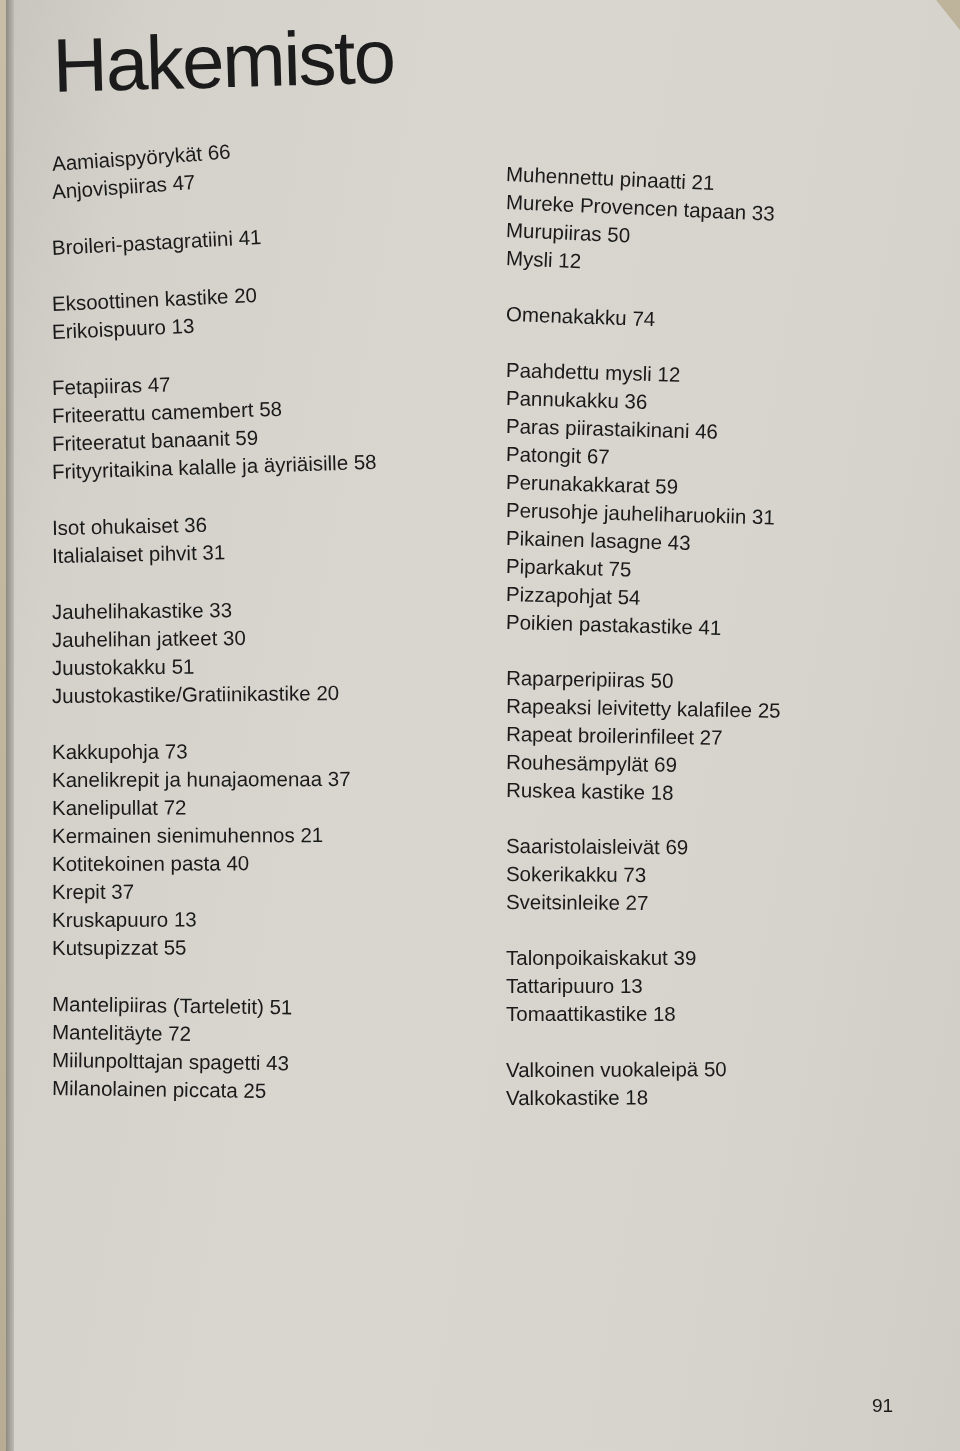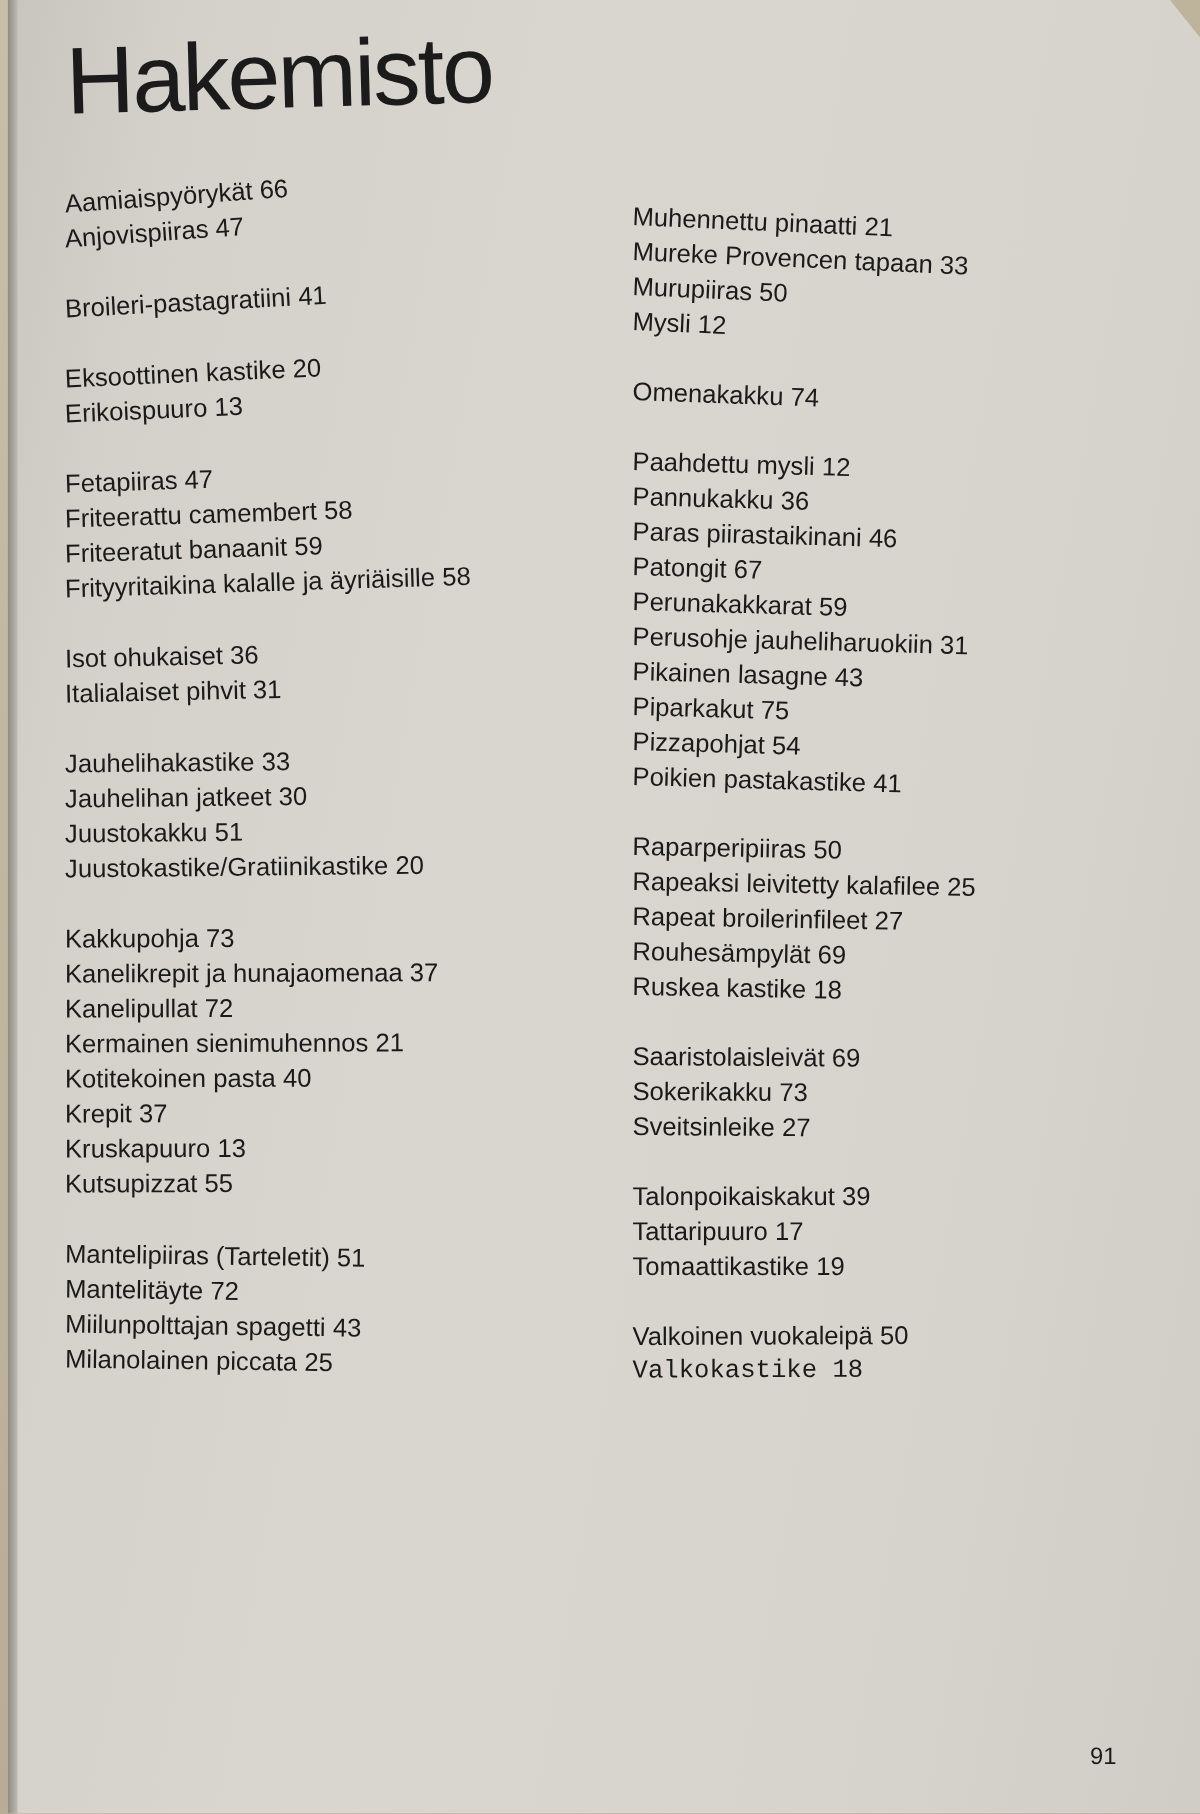--- a/index.html
+++ b/index.html
@@ -159,23 +159,23 @@
         <span class="entry" style="transform: rotate(1deg); transform-origin: left center;">Rouhesämpylät 69</span>
         <span class="entry" style="transform: rotate(1deg); transform-origin: left center;">Ruskea kastike 18</span>
       </div>
       <div class="group">
         <span class="entry" style="transform: rotate(0.4deg); transform-origin: left center;">Saaristolaisleivät 69</span>
         <span class="entry" style="transform: rotate(0.4deg); transform-origin: left center;">Sokerikakku 73</span>
         <span class="entry" style="transform: rotate(0.4deg); transform-origin: left center;">Sveitsinleike 27</span>
       </div>
       <div class="group">
         <span class="entry">Talonpoikaiskakut 39</span>
-        <span class="entry">Tattaripuuro 17</span>
-        <span class="entry">Tomaattikastike 19</span>
+        <span class="entry">Tattaripuuro 13</span>
+        <span class="entry">Tomaattikastike 18</span>
       </div>
       <div class="group">
         <span class="entry" style="transform: rotate(-0.2deg); transform-origin: left center;">Valkoinen vuokaleipä 50</span>
-        <span class="entry" style="transform: rotate(-0.2deg); transform-origin: left center; font-family: Liberation Mono, monospace;">Valkokastike 18</span>
+        <span class="entry" style="transform: rotate(-0.2deg); transform-origin: left center;">Valkokastike 18</span>
       </div>
     </div>
 
   <div class="page-number">91</div>
 </div>
 
 </body></html>

